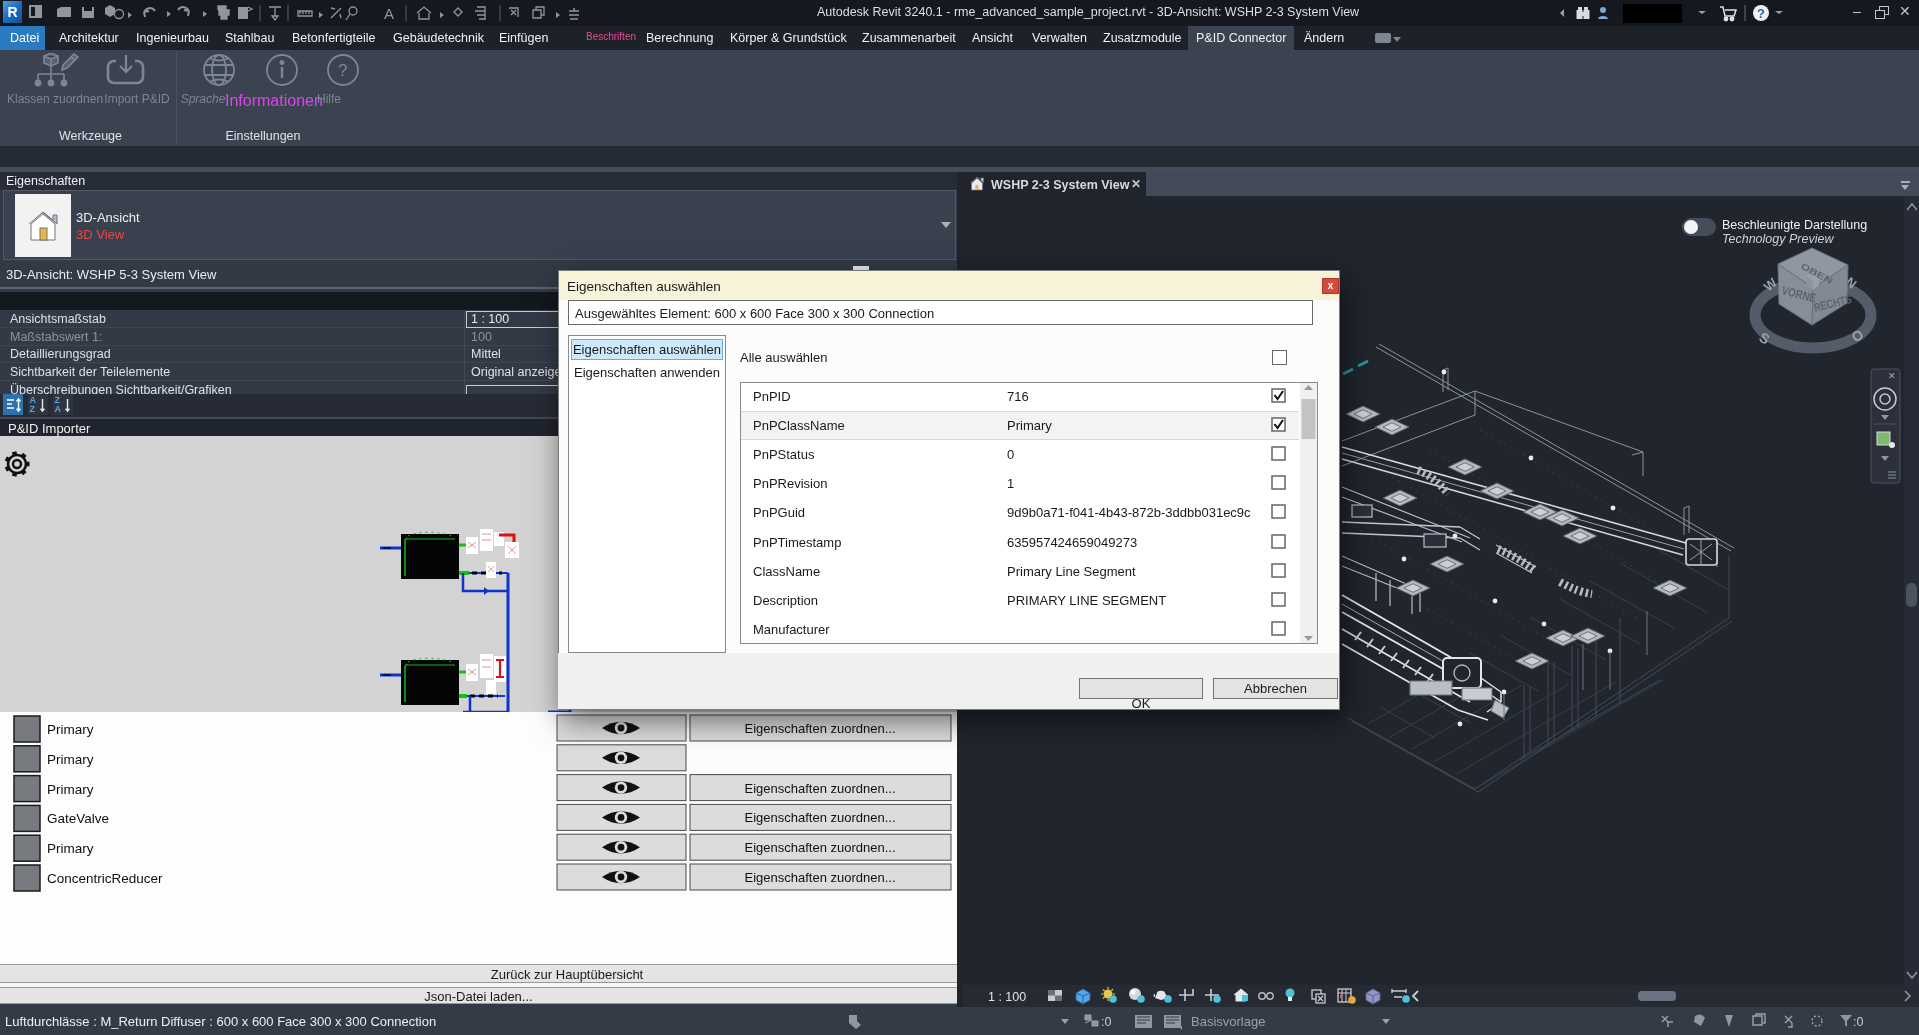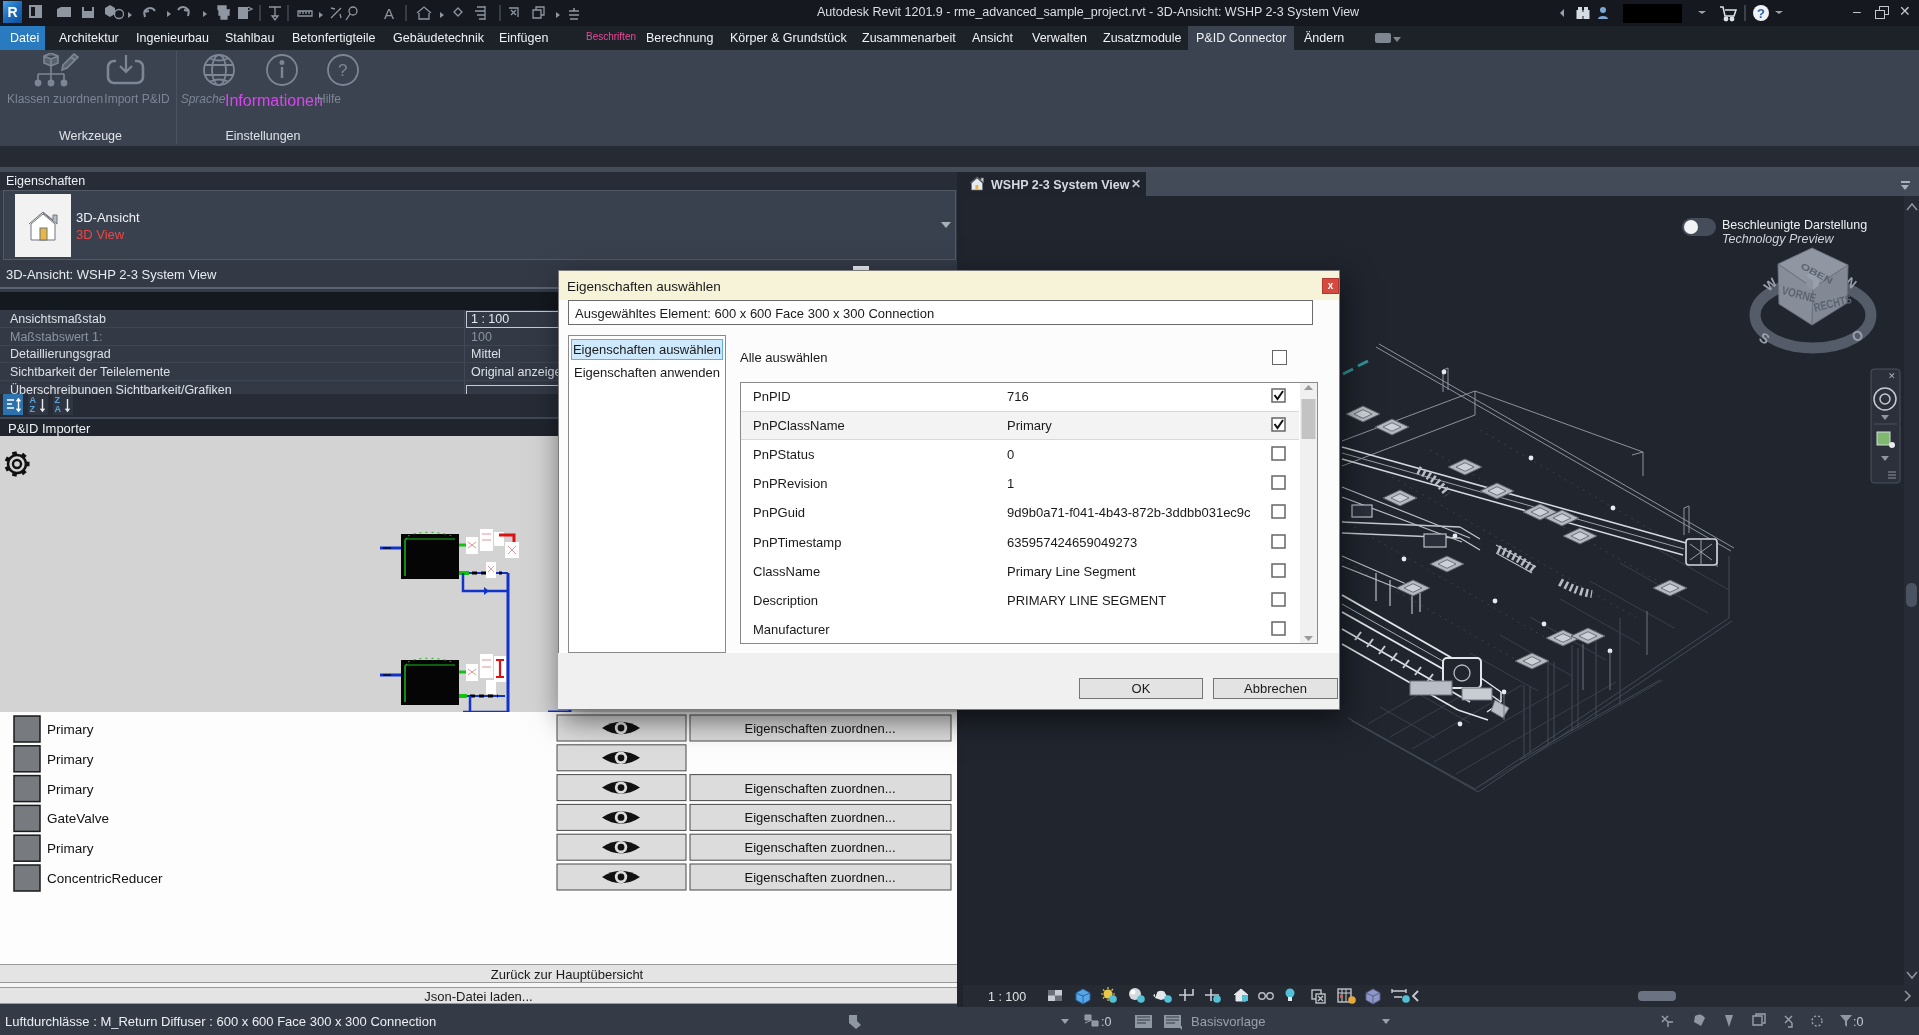--- a/index.html
+++ b/index.html
@@ -42,21 +42,21 @@
     <path d="M414 10 l4 3 -4 3 z" fill="#8e96a2" stroke="none"></path>
     <path d="M432 6 l4 4 -4 4 -4 -4 z" fill="none"></path>
     <path d="M451 5 l8 0 M449 9 l10 0 M451 13 l8 0 M453 17 l6 0 M459 4 v14"></path>
     <path d="M474 3 v16" stroke="#4a515c"></path>
     <path d="M483 6 h9 v9 M485 8 l5 5 M485 13 l5 -5" fill="none"></path>
     <path d="M507 8 h8 v8 h-8 z M510 8 v-3 h8 v8 h-3" fill="none"></path>
     <path d="M530 10 l4 3 -4 3 z" fill="#8e96a2" stroke="none"></path>
     <path d="M543 9 h10 M543 13 h10 M548 9 l0 -3 M544 17 l8 0" stroke-width="1.6"></path>
   </g>
 </svg>
-<div class="txt" style="left:817px;top:5px;width:506px;text-align:center;color:#dcdfe4;font-size:12.5px;">Autodesk Revit 1201.9 - rme_advanced_sample_project.rvt - 3D-Ansicht: WSHP 2-3 System View</div>
+<div class="txt" style="left:817px;top:5px;width:506px;text-align:center;color:#dcdfe4;font-size:12.5px;">Autodesk Revit 3240.1 - rme_advanced_sample_project.rvt - 3D-Ansicht: WSHP 2-3 System View</div>
 <svg class="abs" style="left:1560px;top:2px;" width="250" height="22" viewBox="0 0 250 22">
   <g fill="#99a1ac" stroke="none">
     <path d="M4 7 l-4 4 4 4 z"></path>
     <path d="M18 5 h4 v3 h-4z M24 5 h4 v3 h-4z M16.5 8 h6 v9 h-6 z M23.5 8 h6 v9 h-6z" fill="#d6dce4"></path>
       <path d="M22 10 h2 v4 h-2z" fill="#d6dce4"></path>
     <circle cx="43" cy="8" r="3" fill="#7ba7d7"></circle>
     <path d="M38 17 c0 -4 10 -4 10 0 z" fill="#7ba7d7"></path>
   </g>
   <rect x="63" y="2" width="59" height="19" fill="#000"></rect>
   <path d="M138 9 l4 3 4 -3 z" fill="#99a1ac"></path>
@@ -142,21 +142,21 @@
 <div class="abs" style="left:15px;top:194px;width:56px;height:63px;background:#f2f2f2;"></div>
 <svg class="abs" style="left:23px;top:206px;" width="40" height="40" viewBox="0 0 40 40">
   <path d="M6 18 L20 6 L30 14 v-5 h4 v9 l-14 -11" fill="#b9bdc3" stroke="#6f747c" stroke-width="1"></path>
   <path d="M8 18 v16 h24 v-16 l-12 -10 z" fill="#fff" stroke="#6f747c" stroke-width="1"></path>
   <rect x="17" y="22" width="7" height="12" fill="#e8b741" stroke="#6f747c" stroke-width="1"></rect>
 </svg>
 <div class="txt" style="left:76px;top:210px;color:#eef0f4;font-size:13px;">3D-Ansicht</div>
 <div class="txt" style="left:76px;top:227px;color:#ef4444;font-size:13px;">3D View</div>
 <div class="abs" style="left:941px;top:222px;width:0;height:0;border-left:5px solid transparent;border-right:5px solid transparent;border-top:6px solid #aab0ba;"></div>
 
-<div class="txt" style="left:6px;top:267px;color:#e8ebef;font-size:13px;">3D-Ansicht: WSHP 2-3 System View</div>
+<div class="txt" style="left:6px;top:267px;color:#e8ebef;font-size:13px;">3D-Ansicht: WSHP 5-3 System View</div>
 <div class="abs" style="left:0;top:287px;width:957px;height:2px;background:#5c6472;"></div>
 <div class="abs" style="left:853px;top:266px;width:16px;height:4px;background:#e8ebf0;"></div>
 
 <div class="abs" style="left:0;top:292px;width:957px;height:18px;background:#14181f;"></div>
 <div class="txt" style="left:10px;top:294px;color:#f2f4f8;font-size:13px;font-weight:bold;margin-top:24px;">Grafiken</div>
 
 <div class="abs" style="left:0;top:310px;width:957px;height:84px;background:#333a46;"></div>
 <div class="abs" style="left:464px;top:310px;width:1px;height:84px;background:#414959;"></div>
 <div class="abs" style="left:0;top:327px;width:957px;height:1px;background:#3e4653;"></div>
 <div class="abs" style="left:0;top:345px;width:957px;height:1px;background:#3e4653;"></div>
@@ -649,15 +649,15 @@
     <path d="M534.5 42 l3 4 5.5 -8"></path>
   </g>
 
   <rect x="560" y="1" width="17" height="260" fill="#f0f0f0"></rect>
   <path d="M564 8 l4.5 -5 4.5 5 z" fill="#9a9a9a"></path>
   <path d="M564 254 l4.5 5 4.5 -5 z" fill="#9a9a9a"></path>
   <rect x="561.5" y="17" width="14" height="40" fill="#c3c3c3"></rect>
 </svg>
 
 <div class="abs" style="left:1079px;top:678px;width:124px;height:21px;background:#e3e3e3;border:1px solid #757575;box-sizing:border-box;"></div>
-<div class="txt" style="left:1079px;top:681px;width:124px;text-align:center;color:#1a1a1a;font-size:13px;">OK</div>
+<div class="txt" style="left:1079px;top:696px;width:124px;text-align:center;color:#1a1a1a;font-size:13px;">OK</div>
 <div class="abs" style="left:1213px;top:678px;width:125px;height:21px;background:#e3e3e3;border:1px solid #757575;box-sizing:border-box;"></div>
 <div class="txt" style="left:1213px;top:681px;width:125px;text-align:center;color:#1a1a1a;font-size:13px;">Abbrechen</div>
 
 </body></html>

